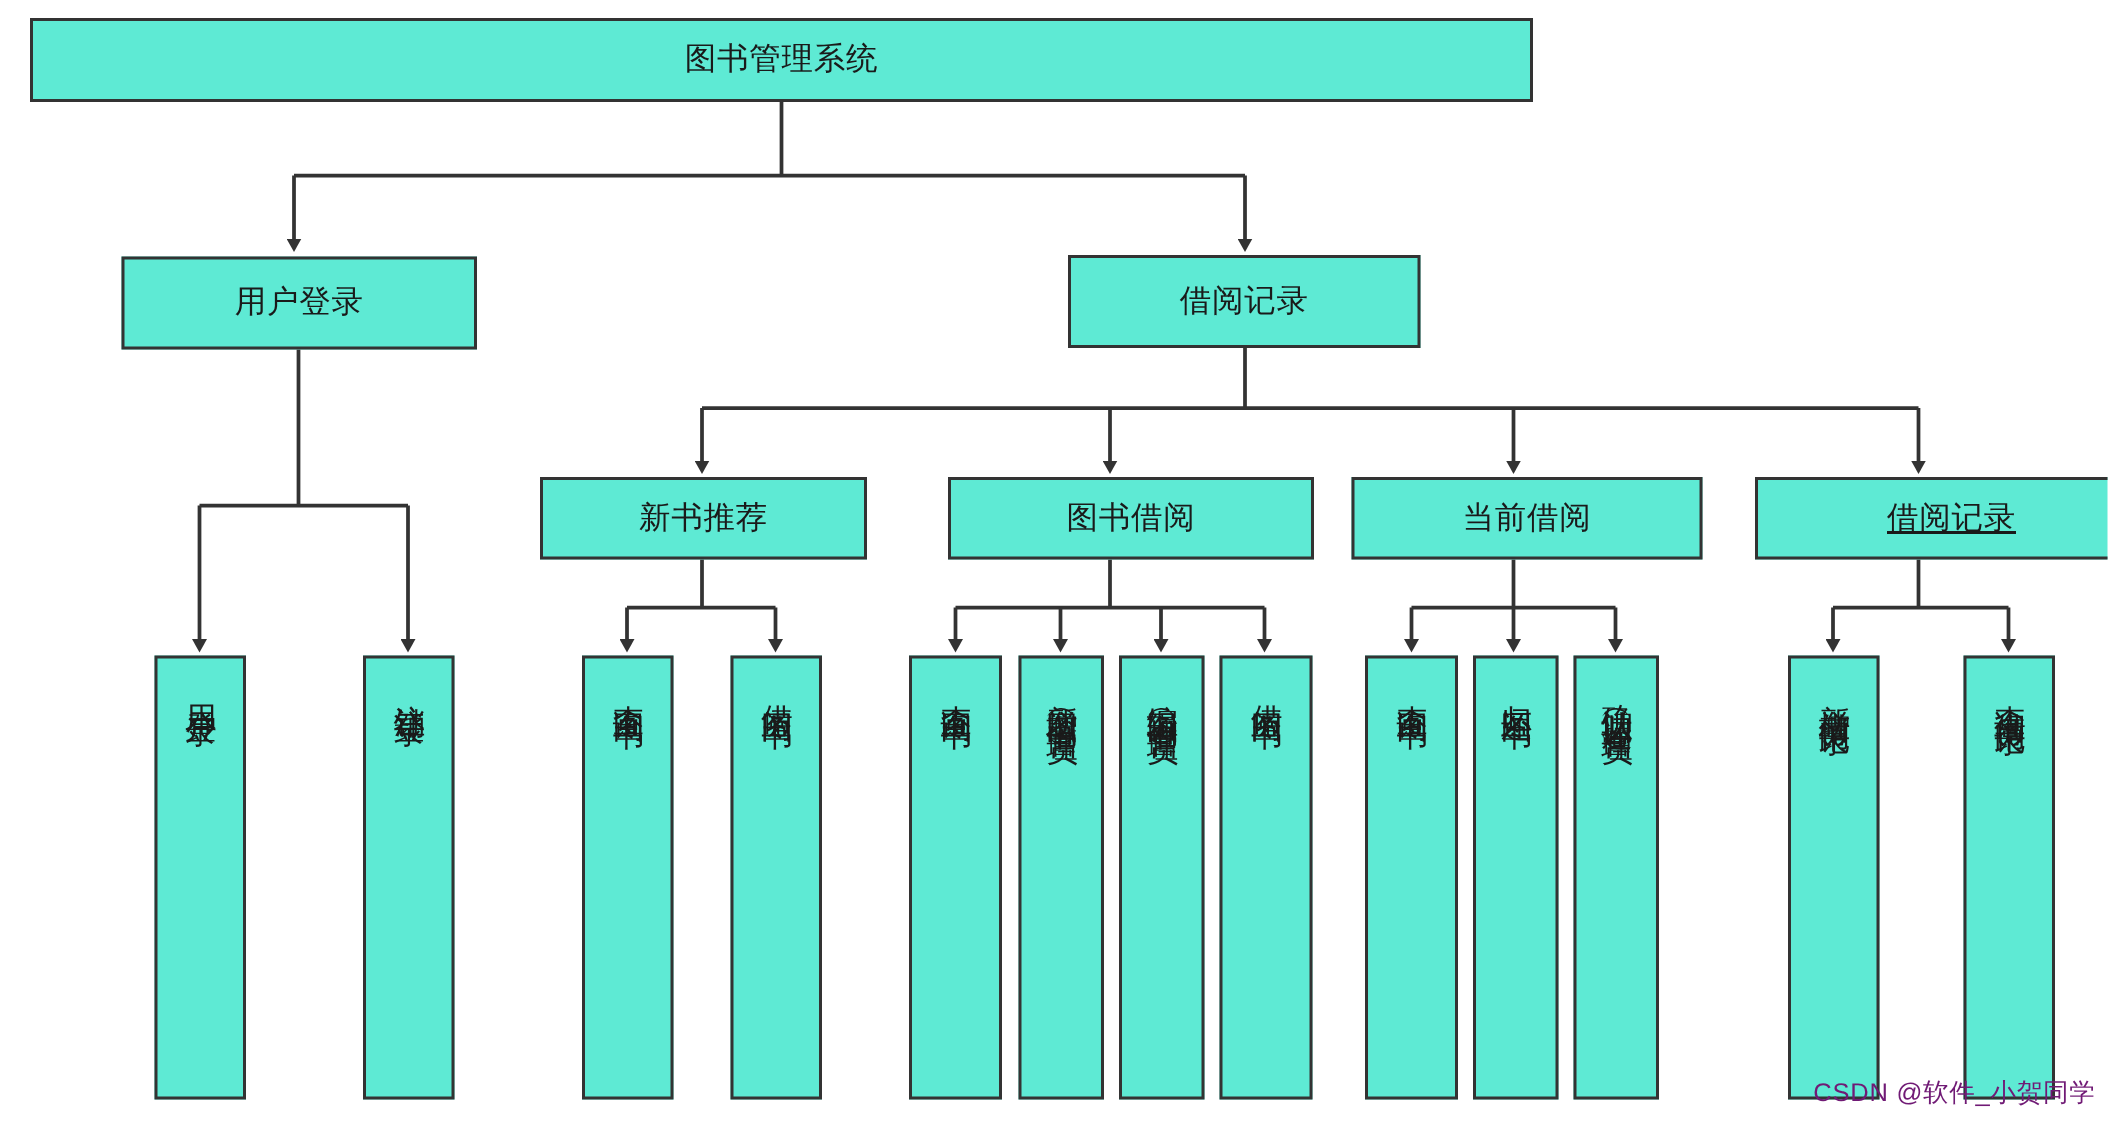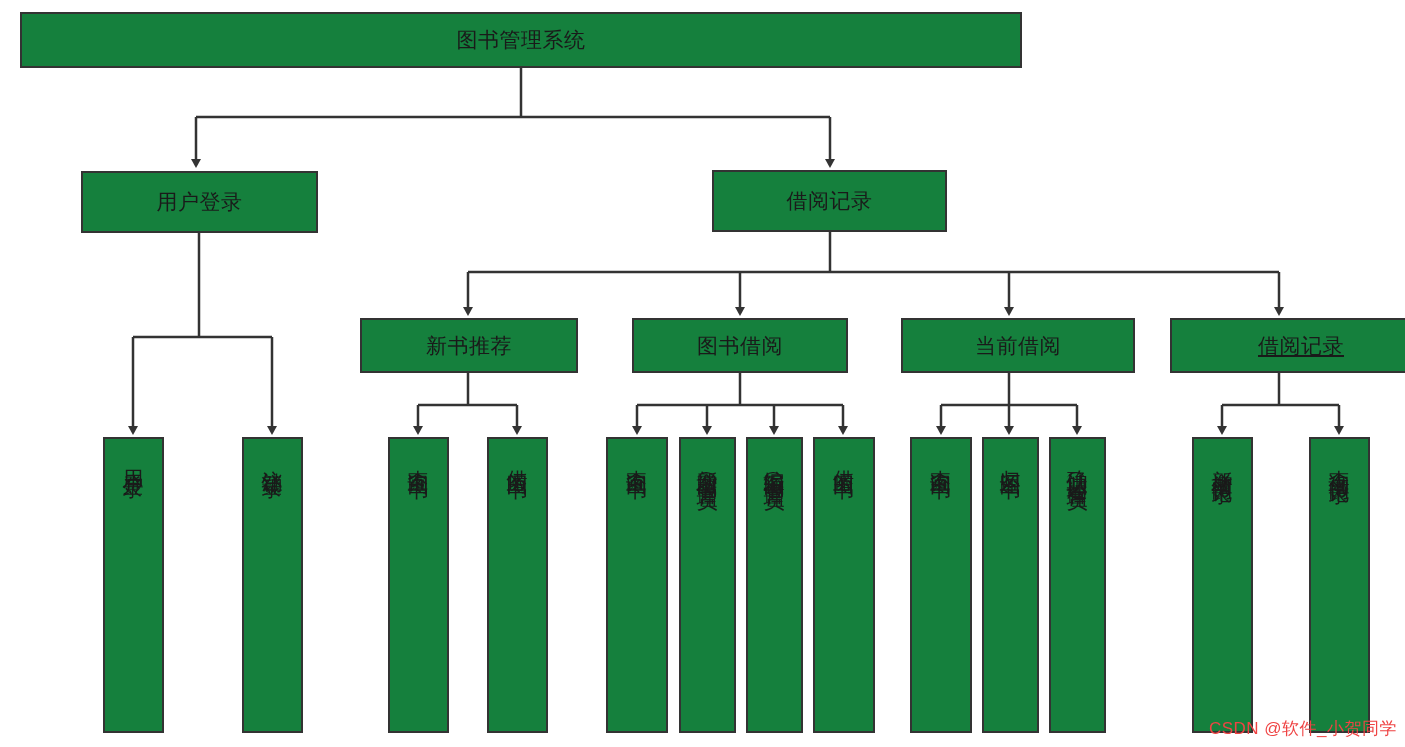--- a/index.html
+++ b/index.html
@@ -24,21 +24,21 @@
     position: absolute;
     left: 0;
     top: 0;
     width: 1405px;
     height: 747px;
     pointer-events: none;
   }
   .node {
     position: absolute;
     box-sizing: border-box;
-    background: #15803d;
+    background: #5eead4;
     border: 2.5px solid #333333;
     display: flex;
     align-items: center;
     justify-content: center;
     color: #1a1a1a;
   }
   .node .label {
     display: block;
     text-align: center;
     line-height: 1.22;
@@ -58,21 +58,21 @@
     font-size: 21px;
     letter-spacing: 3px;
     line-height: 1.0;
     white-space: normal;
   }
   #watermark {
     position: absolute;
     right: 8px;
     bottom: 7px;
     font-size: 17px;
-    color: #ef4444;
+    color: #701a75;
     letter-spacing: 0.5px;
     white-space: nowrap;
     pointer-events: none;
   }
 </style>
 </head>
 <body>
 
 <div id="diagram-root">
 
@@ -133,21 +133,21 @@
   <div class="node horiz" style="left:81px; top:171px; width:237px; height:62px;">
     <span class="label">用户登录</span>
   </div>
   <div class="node horiz" style="left:712px; top:170px; width:235px; height:62px;">
     <span class="label">借阅记录</span>
   </div>
 
   <div class="node horiz" style="left:360px; top:318px; width:218px; height:55px;">
     <span class="label">新书推荐</span>
   </div>
-  <div class="node horiz" style="left:632px; top:318px; width:216px; height:55px;">
+  <div class="node horiz" style="left:632px; top:318px; width:244px; height:55px;">
     <span class="label">图书借阅</span>
   </div>
   <div class="node horiz" style="left:901px; top:318px; width:234px; height:55px;">
     <span class="label">当前借阅</span>
   </div>
   <div class="node horiz" style="left:1170px; top:318px; width:262px; height:55px;text-decoration:underline;">
     <span class="label">借阅记录</span>
   </div>
 
   <div class="node vert" style="left:103px; top:437px; width:61px; height:296px;">

